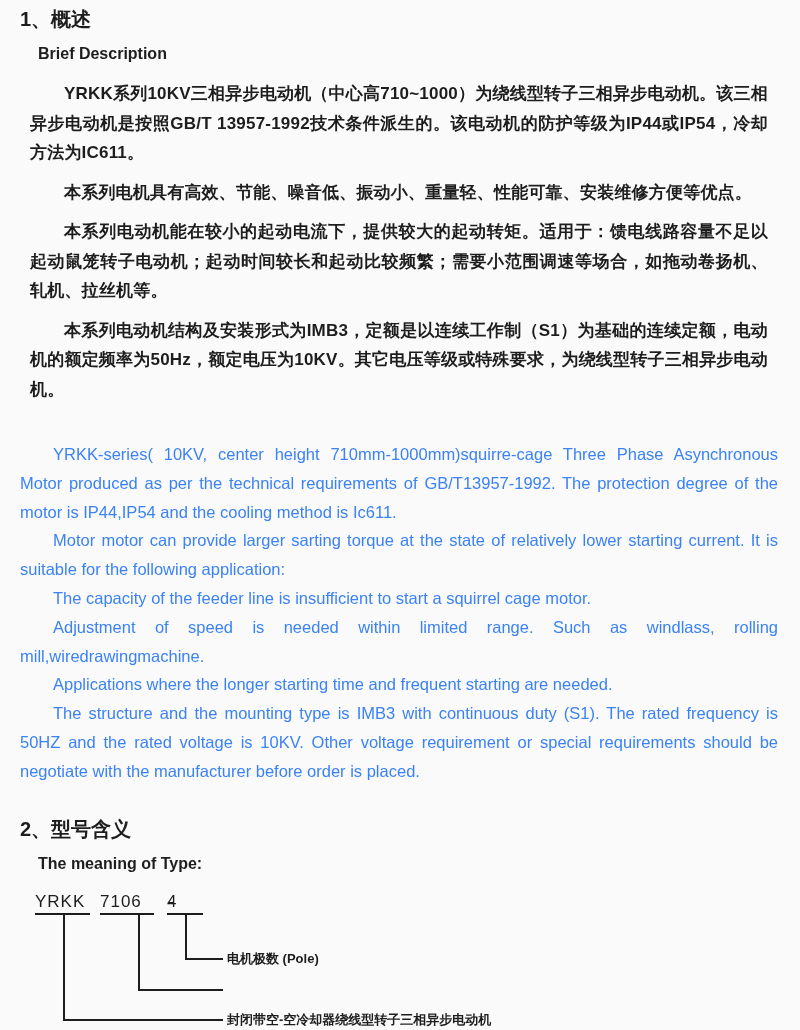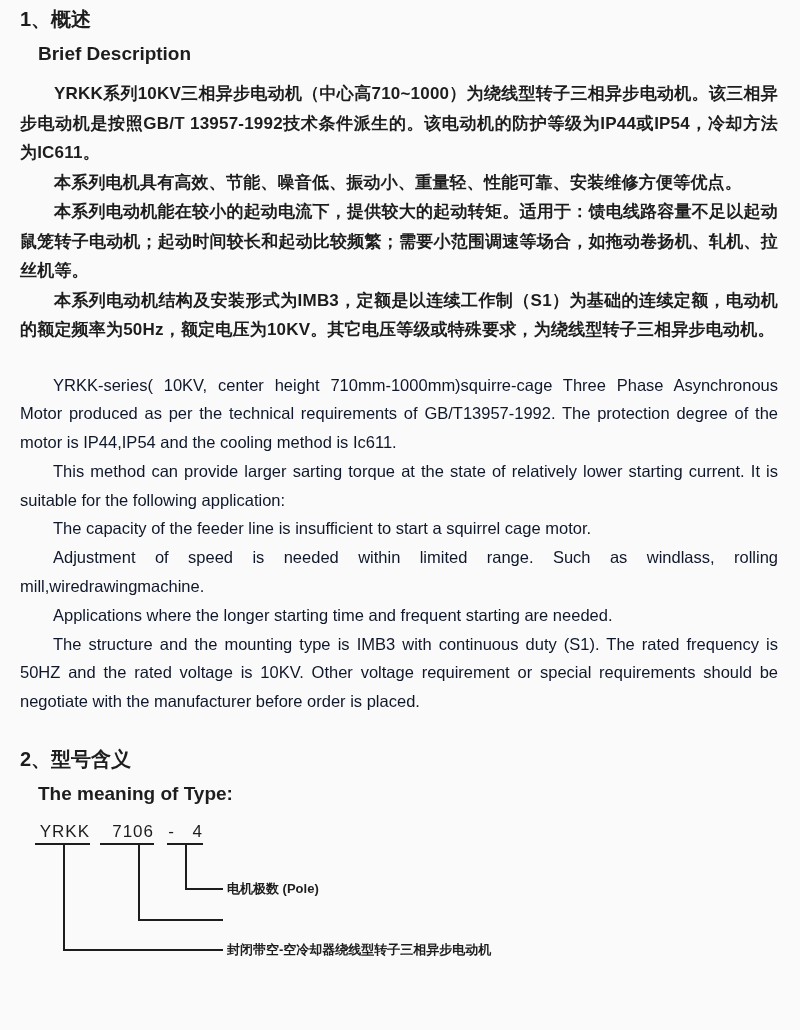--- a/index.html
+++ b/index.html
@@ -21,58 +21,58 @@
     width: 800px;
     height: 784px;
   }
   .sec-heading {
     font-size: 20px;
     font-weight: bold;
     line-height: 26px;
     margin: 0;
   }
   .sub-heading {
-    font-size: 19px;
+    font-size: 16px;
     font-weight: bold;
     line-height: 24px;
     margin: 10px 0 13px 18px;
   }
   p.cn {
     font-size: 17px;
     font-weight: bold;
     line-height: 29.5px;
     text-align: justify;
     text-indent: 2em;
-    margin: 0;
+    margin: 10px;
     letter-spacing: 0.2px;
   }
   p.en {
     font-size: 16.5px;
     font-weight: normal;
     line-height: 28.8px;
     text-align: justify;
     text-indent: 2em;
     margin: 0;
-    color: #0f172a;
+    color: #3b82f6;
   }
   .block-gap { height: 26px; }
   .sec2-heading { margin-top: 30px; }
 
   
   .diagram {
     position: relative;
     height: 150px;
     margin-top: 16px;
   }
   .code {
     position: absolute;
     top: 0;
     font-size: 17px;
     line-height: 20px;
-    text-align: right;
+    text-align: left;
     letter-spacing: 1px;
     border-bottom: 2px solid #1d1d1d;
     padding-bottom: 1px;
     box-sizing: border-box;
   }
   .code-series { left: 15px;  width: 55px; }
   .code-frame  { left: 80px;  width: 54px; }
   .code-pole   { left: 147px; width: 36px; }
   .code-dash {
     position: absolute;
@@ -120,21 +120,21 @@
   <h2 class="sub-heading">Brief Description</h2>
 
   <p class="cn">YRKK系列10KV三相异步电动机（中心高710~1000）为绕线型转子三相异步电动机。该三相异步电动机是按照GB/T 13957-1992技术条件派生的。该电动机的防护等级为IP44或IP54，冷却方法为IC611。</p>
   <p class="cn">本系列电机具有高效、节能、噪音低、振动小、重量轻、性能可靠、安装维修方便等优点。</p>
   <p class="cn">本系列电动机能在较小的起动电流下，提供较大的起动转矩。适用于：馈电线路容量不足以起动鼠笼转子电动机；起动时间较长和起动比较频繁；需要小范围调速等场合，如拖动卷扬机、轧机、拉丝机等。</p>
   <p class="cn">本系列电动机结构及安装形式为IMB3，定额是以连续工作制（S1）为基础的连续定额，电动机的额定频率为50Hz，额定电压为10KV。其它电压等级或特殊要求，为绕线型转子三相异步电动机。</p>
 
   <div class="block-gap"></div>
 
   <p class="en">YRKK-series( 10KV, center height 710mm-1000mm)squirre-cage Three Phase Asynchronous Motor produced as per the technical requirements of GB/T13957-1992. The protection degree of the motor is IP44,IP54 and the cooling method is Ic611.</p>
-  <p class="en">This method can provide larger sarting torque at the state of relatively lower starting current. It is suitable for the following application:</p>
+  <p class="en">Motor motor can provide larger sarting torque at the state of relatively lower starting current. It is suitable for the following application:</p>
   <p class="en">The capacity of the feeder line is insufficient to start a squirrel cage motor.</p>
   <p class="en">Adjustment of speed is needed within limited range. Such as windlass, rolling mill,wiredrawingmachine.</p>
   <p class="en">Applications where the longer starting time and frequent starting are needed.</p>
   <p class="en">The structure and the mounting type is IMB3 with continuous duty (S1). The rated frequency is 50HZ and the rated voltage is 10KV. Other voltage requirement or special requirements should be negotiate with the manufacturer before order is placed.</p>
 
   <h1 class="sec-heading sec2-heading">2、型号含义</h1>
   <h2 class="sub-heading">The meaning of Type:</h2>
 
   <div class="diagram">
     <span class="code code-series">YRKK</span>

